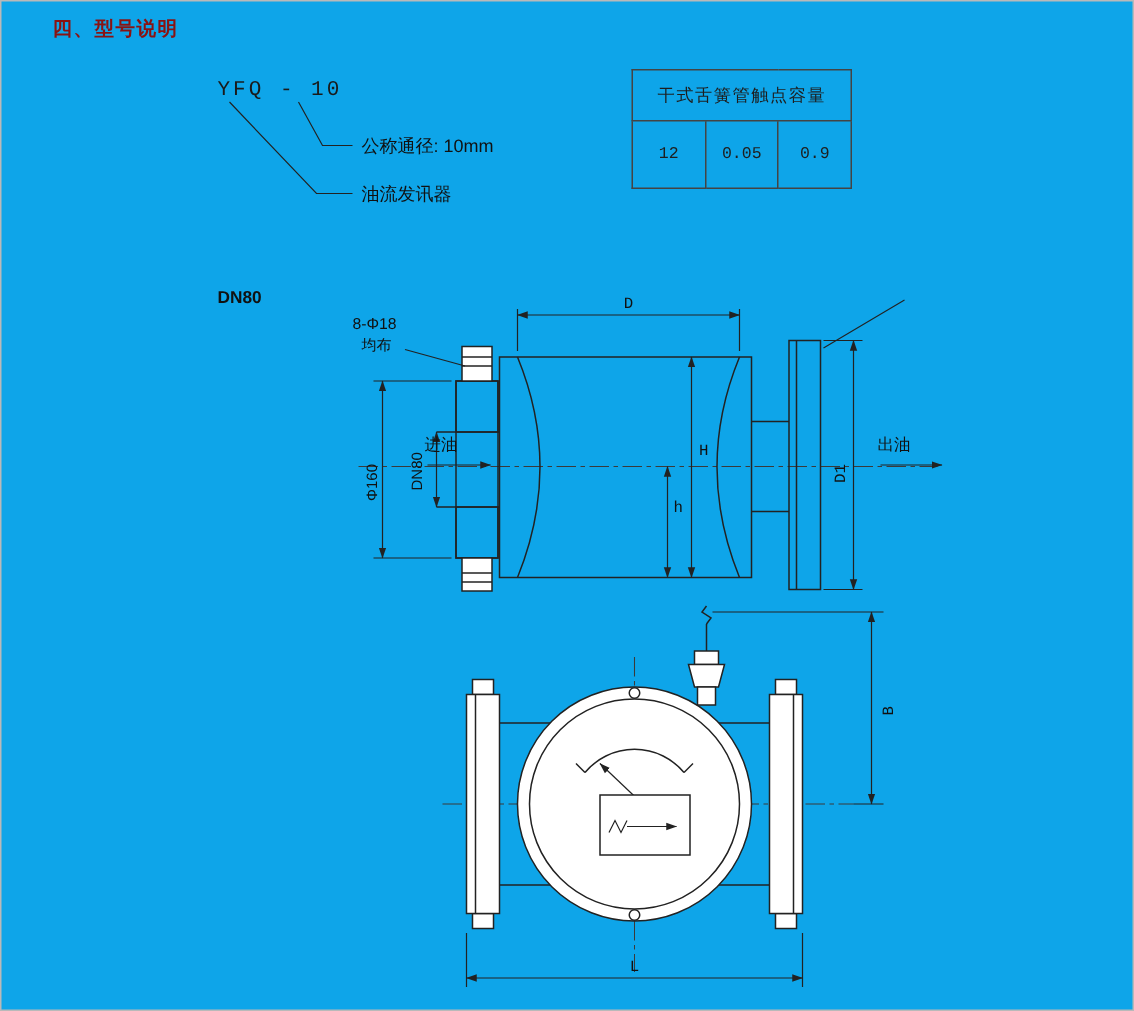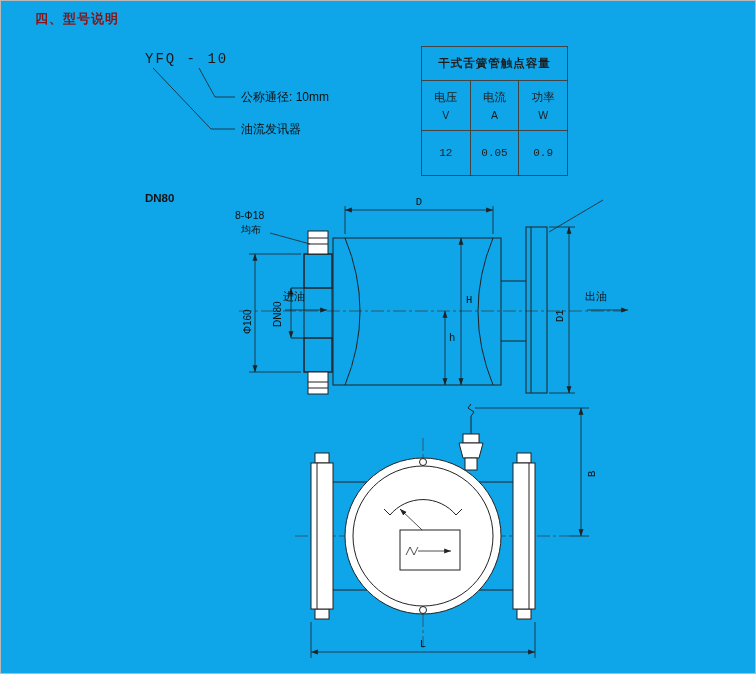--- a/index.html
+++ b/index.html
@@ -20,21 +20,21 @@
     font-size:14px; letter-spacing:2px; fill:#1a1a1a;
   }
   .spec-table {
     position:absolute; left:420px; top:45px; width:147px;
     border-collapse:collapse; table-layout:fixed;
   }
   .spec-table th, .spec-table td {
     border:1px solid #444; text-align:center; vertical-align:middle;
     color:#1e1e1e; font-weight:normal;
   }
-  .spec-table .title-cell { height:34px; font-size:11.5px; font-weight:bold; letter-spacing:1px; }
+  .spec-table .title-cell { height:34px; font-size:11.5px; font-weight:normal; letter-spacing:1px; }
   .spec-table .head-cell { height:50px; font-size:11.5px; }
   .spec-table .unit { font-size:10.5px; margin-top:4px; }
   .spec-table .val-cell { height:45px; font-size:11px; font-family:"Liberation Mono", monospace; }
   .drawing-svg { position:absolute; left:130px; top:185px; }
   svg text { font-family:"Liberation Sans", sans-serif; fill:#111; }
   .ln  { stroke: var(--color-drawing_line,#222); stroke-width:1; fill:none; }
   .lnf { stroke: var(--color-drawing_line,#222); stroke-width:1; fill:#fff; }
   .dl  { stroke: var(--color-drawing_line,#222); stroke-width:0.8; fill:none; }
   .cl  { stroke:#3a3a3a; stroke-width:0.7; stroke-dasharray:13 3 3 3; fill:none; }
   .t10 { font-size:10px; }
@@ -60,34 +60,20 @@
   </svg>
 
   <table class="spec-table">
     <thead>
       <tr>
         <th class="title-cell" colspan="3">干式舌簧管触点容量</th>
       </tr>
     </thead>
     <tbody>
       <tr>
-        <td class="head-cell">
-          <div>电压</div>
-          <div class="unit">V</div>
-        </td>
-        <td class="head-cell">
-          <div>电流</div>
-          <div class="unit">A</div>
-        </td>
-        <td class="head-cell">
-          <div>功率</div>
-          <div class="unit">W</div>
-        </td>
-      </tr>
-      <tr>
         <td class="val-cell">12</td>
         <td class="val-cell">0.05</td>
         <td class="val-cell">0.9</td>
       </tr>
     </tbody>
   </table>
 
   <svg class="drawing-svg" width="510" height="490" viewBox="0 0 510 490">
     <defs>
       <pattern id="hatch" patternUnits="userSpaceOnUse" width="5" height="5" patternTransform="rotate(45)">

